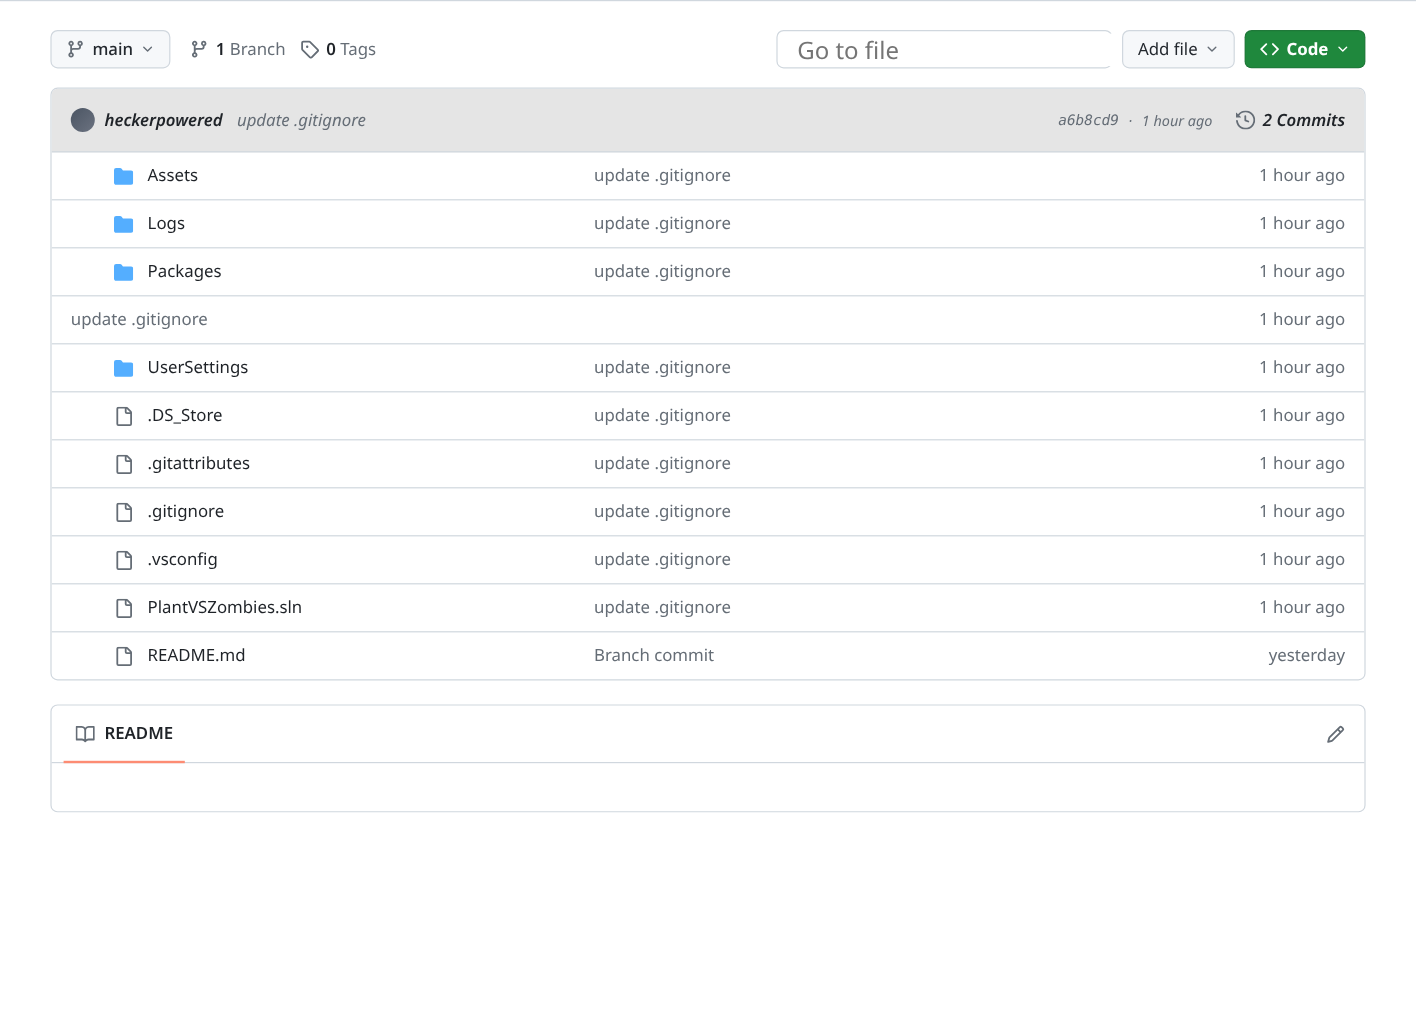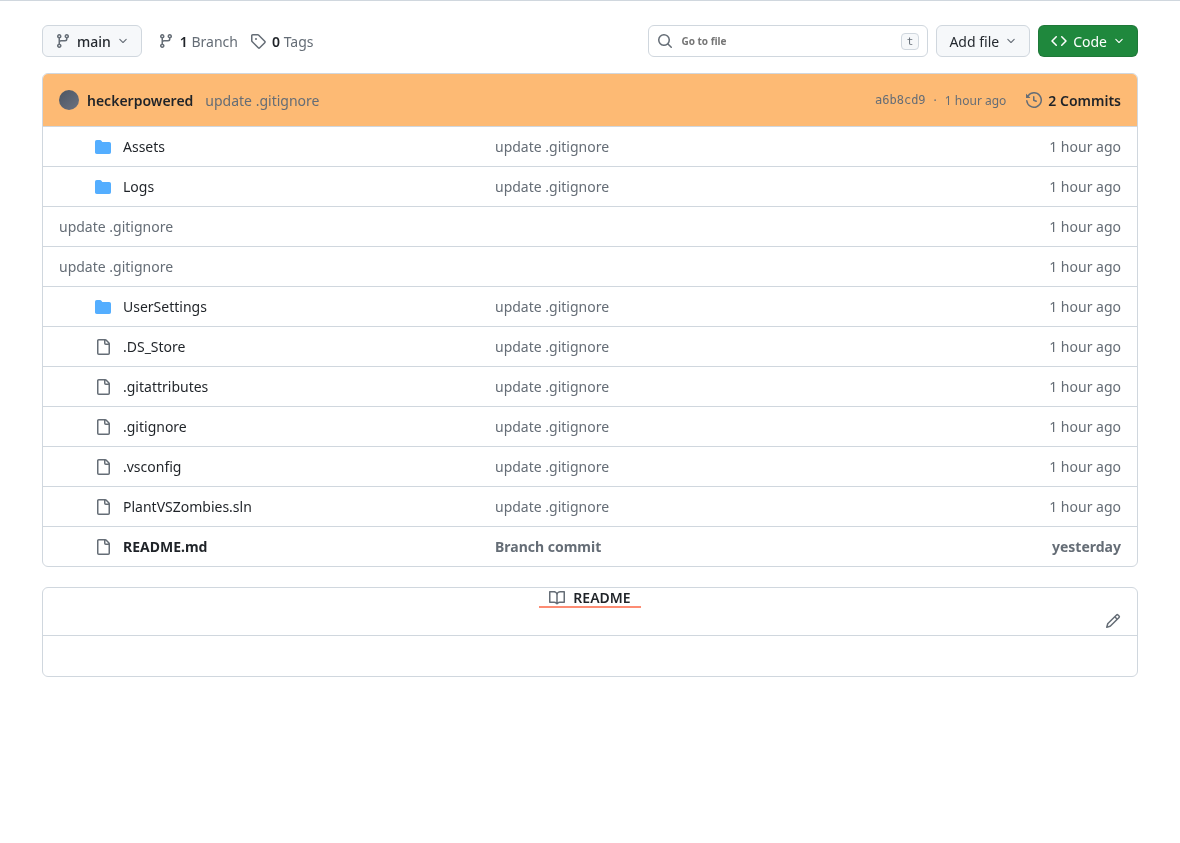--- a/index.html
+++ b/index.html
@@ -14,74 +14,73 @@
 .container { padding: 0 42px; }
 .toolbar { display: flex; align-items: center; gap: 8px; margin-bottom: 16px; }
 .btn {
   display: inline-flex; align-items: center; gap: 6px;
   padding: 5px 12px; height: 32px;
   border: 1px solid #d0d7de; border-radius: 6px;
   background: #f6f8fa; color: #24292f; font-size: 14px; cursor: pointer;
   font-family: inherit;
 }
 .btn-branch { font-weight: 500; }
-.btn-primary { background: #1f883d; color: #fff; border-color: rgba(31,35,40,0.15); font-weight: 400; }
+.btn-primary { background: #1f883d; color: #fff; border-color: rgba(31,35,40,0.15); font-weight: 700; }
 .branch-tag-stats { display: flex; align-items: center; gap: 12px; margin-left: 8px; color: #656d76; }
 .branch-tag-stats a { display: inline-flex; align-items: center; gap: 6px; color: #656d76; text-decoration: none; }
 .branch-tag-stats b { color: #1f2328; font-weight: 600; }
 .spacer { flex: 1; }
 .search-wrap {
   display: flex; align-items: center; height: 32px; width: 280px;
   border: 1px solid #d0d7de; border-radius: 6px; padding: 0 8px; gap: 8px;
   background: #fff;
 }
-.search-wrap input { border: none; outline: none; flex: 1; font-size: 10px; font-family: inherit; font-weight: bold; }
+.search-wrap input { border: none; outline: none; flex: 1; font-size: 20px; font-family: inherit; }
 .kbd {
   font-size: 11px; border: 1px solid #d0d7de; border-radius: 4px;
   padding: 1px 5px; color: #656d76; background: #f6f8fa;
   font-family: ui-monospace, monospace;
 }
 .box {
   border: 1px solid #d0d7de; border-radius: 6px; overflow: hidden;
 }
 .box-header {
   display: flex; align-items: center; gap: 8px;
-  padding: 16px; background: #fdba74; border-bottom: 1px solid #d0d7de;
+  padding: 16px; background: #e5e5e5; border-bottom: 1px solid #d0d7de; font-style: italic;
 }
 .avatar {
   width: 20px; height: 20px; border-radius: 50%;
   background: linear-gradient(135deg, #4b5563, #6b7280);
   flex-shrink: 0;
 }
 .author { font-weight: 600; }
 .commit-msg-h { color: #656d76; margin-left: 4px; }
 .flex-sp { flex: 1; }
 .sha { color: #656d76; font-size: 12px; font-family: ui-monospace, monospace; }
 .rel { color: #656d76; font-size: 12px; }
 .commits-link { display: inline-flex; align-items: center; gap: 6px; font-weight: 600; color: #1f2328; text-decoration: none; margin-left: 12px; }
 .row {
   display: flex; align-items: center; gap: 16px;
   padding: 10px 16px; border-bottom: 1px solid #d0d7de;
 }
-.row:last-child { border-bottom: none; font-weight: bold; }
+.row:last-child { border-bottom: none; }
 .row .name-cell { display: flex; align-items: center; gap: 12px; width: 420px; padding-left: 36px; }
 .row .name-cell a { color: #1f2328; text-decoration: none; }
 .row .msg-cell { flex: 1; color: #656d76; }
 .row .time-cell { color: #656d76; text-align: right; width: 140px; }
 .icon-folder { fill: #54aeff; }
 .icon-file { fill: #656d76; }
 .icon-muted { fill: #656d76; }
 .readme-box {
   margin-top: 20px; border: 1px solid #d0d7de; border-radius: 6px;
 }
 .readme-tabs {
   display: flex; align-items: center; padding: 0 10px;
   border-bottom: 1px solid #d0d7de; height: 48px;
   position: relative;
-  flex-direction: column;
 }
 .readme-tab {
   display: inline-flex; align-items: center; gap: 8px;
   padding: 0 10px; height: 100%;
   font-weight: 600; color: #1f2328; cursor: pointer;
   position: relative;
 }
 .readme-tab .underline {
   position: absolute; left: 0; right: 0; bottom: -1px; height: 2px; background: #fd8c73;
 }
@@ -181,20 +180,26 @@
           <div class="name-cell">
             <svg width="16" height="16" viewBox="0 0 16 16" class="icon-folder">
               <path d="M1.75 1A1.75 1.75 0 0 0 0 2.75v10.5C0 14.216.784 15 1.75 15h12.5A1.75 1.75 0 0 0 16 13.25v-8.5A1.75 1.75 0 0 0 14.25 3H7.5a.25.25 0 0 1-.2-.1l-.9-1.2C6.07 1.26 5.55 1 5 1Z"></path>
             </svg>
             <a href="#">Logs</a>
           </div>
           <div class="msg-cell"><a href="#" style="color:#656d76;text-decoration:none;">update .gitignore</a></div>
           <div class="time-cell">1 hour ago</div>
         </div>
         <div class="row">
+          <div class="name-cell">
+            <svg width="16" height="16" viewBox="0 0 16 16" class="icon-folder">
+              <path d="M1.75 1A1.75 1.75 0 0 0 0 2.75v10.5C0 14.216.784 15 1.75 15h12.5A1.75 1.75 0 0 0 16 13.25v-8.5A1.75 1.75 0 0 0 14.25 3H7.5a.25.25 0 0 1-.2-.1l-.9-1.2C6.07 1.26 5.55 1 5 1Z"></path>
+            </svg>
+            <a href="#">Packages</a>
+          </div>
           <div class="msg-cell"><a href="#" style="color:#656d76;text-decoration:none;">update .gitignore</a></div>
           <div class="time-cell">1 hour ago</div>
         </div>
         <div class="row">
           <div class="msg-cell"><a href="#" style="color:#656d76;text-decoration:none;">update .gitignore</a></div>
           <div class="time-cell">1 hour ago</div>
         </div>
         <div class="row">
           <div class="name-cell">
             <svg width="16" height="16" viewBox="0 0 16 16" class="icon-folder">

